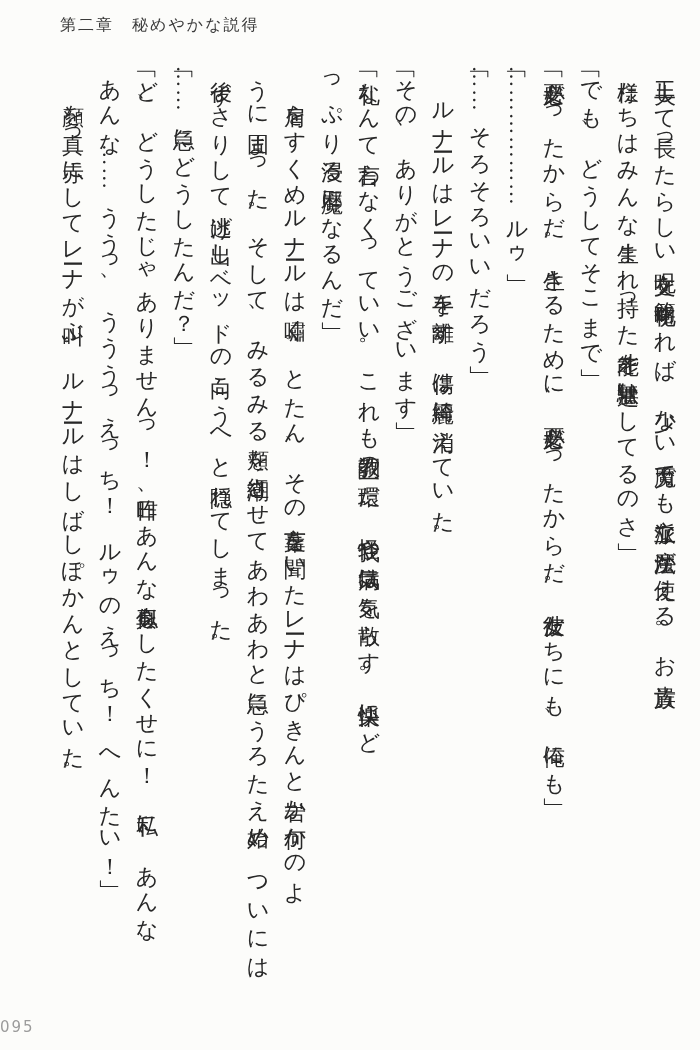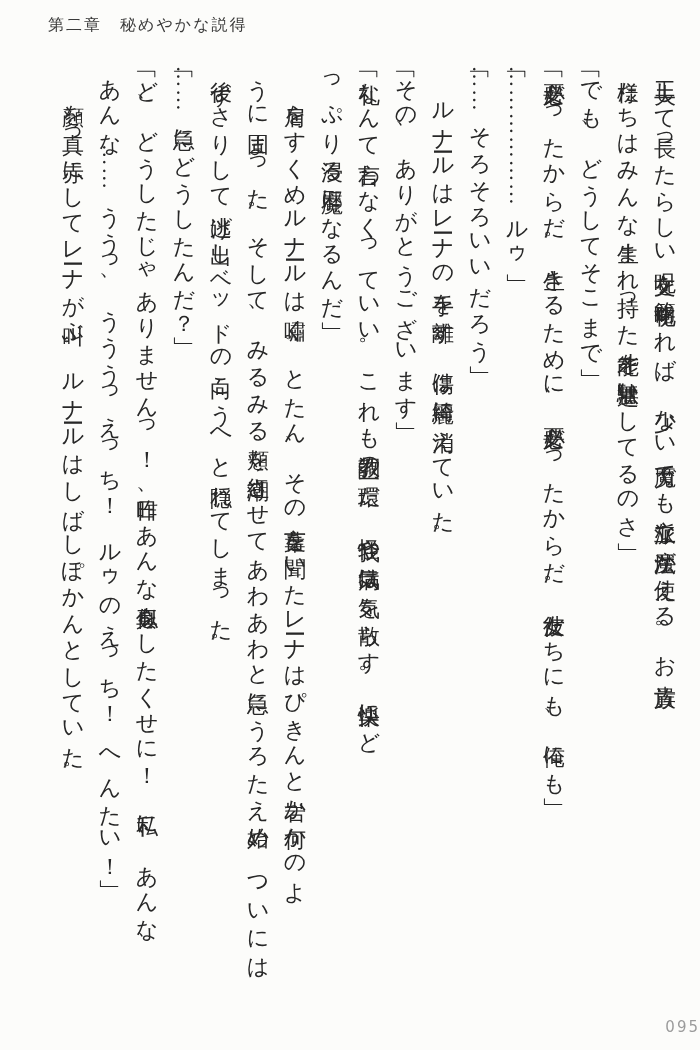--- a/index.html
+++ b/index.html
@@ -13,21 +13,21 @@
     height: 1050px;
     background: var(--bg);
     font-family: "Liberation Serif", "DejaVu Serif", serif;
     color: var(--ink);
     overflow: hidden;
     position: relative;
   }
   .running-head {
     position: absolute;
     top: 15px;
-    left: 48px;
+    left: 60px;
     font-size: 16px;
     letter-spacing: 2px;
     color: #3a3a3a;
     white-space: pre;
   }
   .text-block {
     position: absolute;
     top: 64px;
     right: 16px;
     height: 946px;
@@ -39,21 +39,21 @@
     white-space: pre;
   }
   .text-column {
     
   }
   .page-number {
     position: absolute;
     bottom: 14px;
     left: 0;
     width: 100%;
-    text-align: right;
+    text-align: left;
     font-size: 15px;
     letter-spacing: 2px;
     color: var(--pagenum);
     font-family: "DejaVu Sans", "Liberation Sans", sans-serif;
   }
 </style>
 </head>
 <body>
 
 <div class="running-head">第二章　秘めやかな説得</div>

